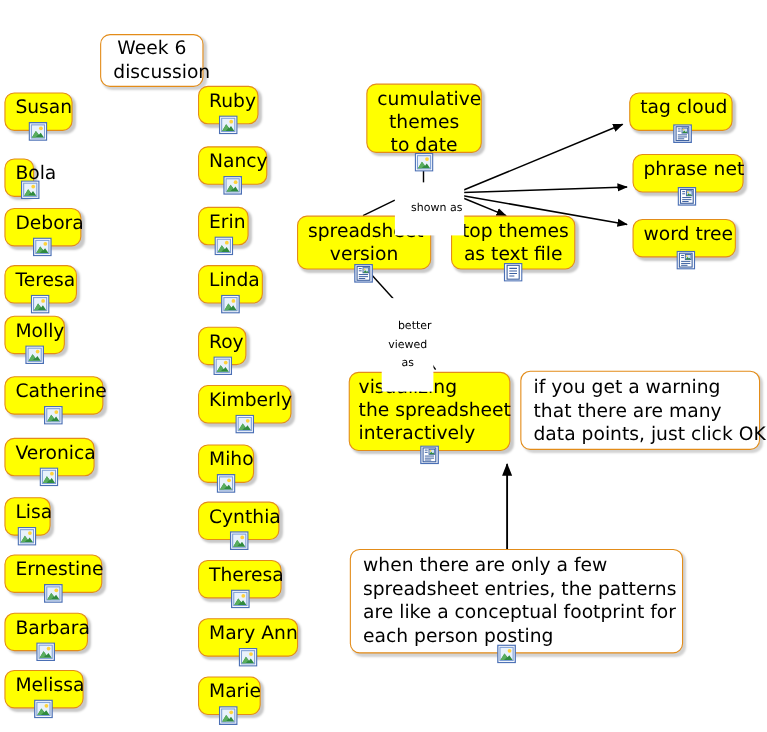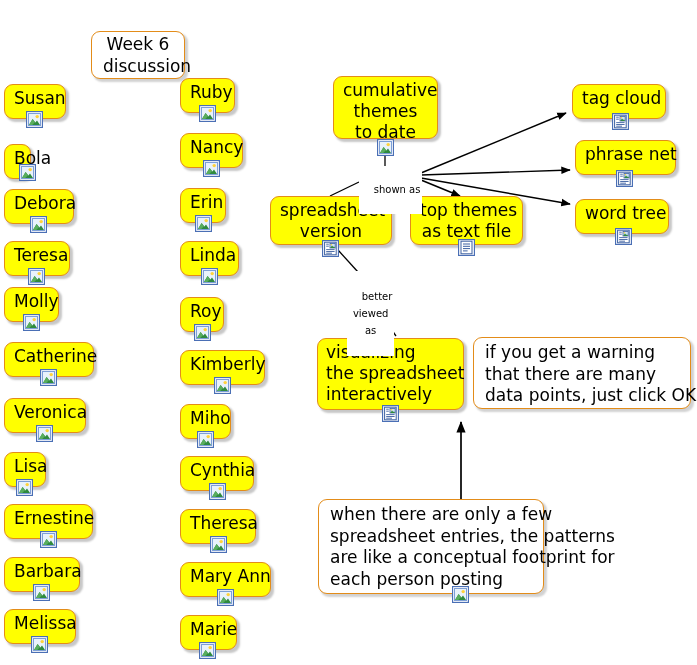--- a/index.html
+++ b/index.html
@@ -243,21 +243,21 @@
 viewed
 as</span>
   </div>
 
   <div class="notebox" style="left:473px; top:337px; width:218px; height:72px;">
     <span class="label">if you get a warning
 that there are many
 data points, just click OK</span>
   </div>
 
-  <div class="notebox" style="left:318px; top:499px; width:226px; height:95px;">
+  <div class="notebox" style="left:318px; top:499px; width:303px; height:95px;">
     <span class="label">when there are only a few
 spreadsheet entries, the patterns
 are like a conceptual footprint for
 each person posting</span>
   </div>
 
   <div class="res-icon" style="left:26px;  top:111px;">
       <svg width="17" height="17" viewBox="0 0 17 17">
         <rect x="0.5" y="0.5" width="16" height="16" fill="#ffffff" stroke="#4a6fb5" stroke-width="1.3"></rect>
         <rect x="2.5" y="2.5" width="12" height="12" fill="#e9f2fb" stroke="#7d9fd6" stroke-width="1"></rect>

